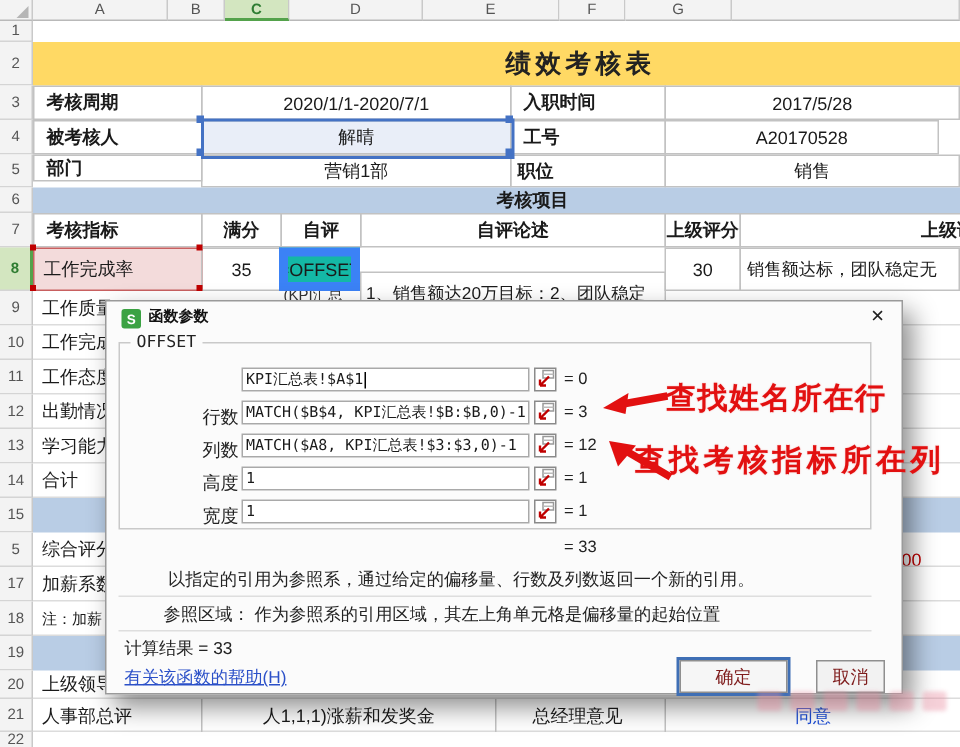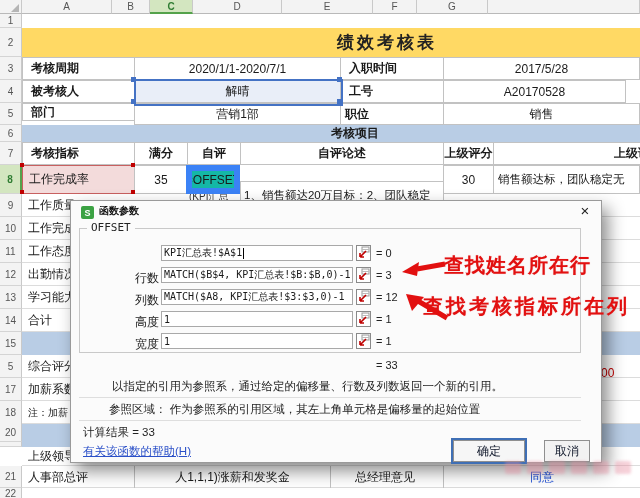--- a/index.html
+++ b/index.html
@@ -22,21 +22,21 @@
   #dialog{position:absolute;left:70px;top:200px;width:532px;height:263px;background:#fbfbfb;
     border:1px solid #9a9a9a;box-shadow:6px 8px 16px rgba(0,0,0,.45);z-index:50;box-sizing:border-box;}
   #dialog .fld-label{position:absolute;width:88px;text-align:right;font-size:12px;color:#222;}
   #dialog .fld-input{position:absolute;left:90px;width:192px;height:16px;background:#fff;border:1px solid #a9a9a9;
     box-sizing:border-box;font-family:"DejaVu Sans Mono",monospace;font-size:10px;display:flex;align-items:center;
     padding:0 2px;overflow:hidden;white-space:nowrap;}
   #dialog .picker{position:absolute;left:285px;width:15px;height:16px;background:#fff;border:1px solid #8a8a8a;box-sizing:border-box;}
   #dialog .result{position:absolute;left:305px;font-size:11px;color:#222;}
   .hr{position:absolute;left:8px;width:502px;height:1px;background:#dedede;}
   .btn{position:absolute;height:22px;background:#f2f2f2;border:1px solid #8f8f8f;box-sizing:border-box;
-    display:flex;align-items:center;justify-content:center;font-size:12px;color:#0f172a;}
+    display:flex;align-items:center;justify-content:center;font-size:12px;color:#7f1d1d;}
   .btn.focus{box-shadow:0 0 0 2px #3f6fb5;background:#f6f6f6;}
   .note{position:absolute;z-index:60;color:#e21010;font-weight:bold;font-size:20px;white-space:nowrap;
     text-shadow:0 0 1px rgba(226,16,16,.35);}
   .handle{position:absolute;width:5px;height:5px;z-index:6;}
   .watermark{position:absolute;z-index:70;display:flex;gap:6px;filter:blur(1.5px);opacity:.4;}
   .watermark span{width:16px;height:13px;background:#e98ca0;border-radius:2px;display:block;}
 </style>
 </head>
 <body>
 
@@ -66,21 +66,21 @@
   <div class="rowhdr" style="top:217px;height:23px;">10</div>
   <div class="rowhdr" style="top:240px;height:23px;">11</div>
   <div class="rowhdr" style="top:263px;height:23px;">12</div>
   <div class="rowhdr" style="top:286px;height:23px;">13</div>
   <div class="rowhdr" style="top:309px;height:23px;">14</div>
   <div class="rowhdr" style="top:332px;height:23px;">15</div>
   <div class="rowhdr" style="top:355px;height:23px;">5</div>
   <div class="rowhdr" style="top:378px;height:23px;">17</div>
   <div class="rowhdr" style="top:401px;height:23px;">18</div>
   <div class="rowhdr" style="top:424px;height:23px;">19</div>
-  <div class="rowhdr" style="top:423px;height:19px;">20</div>
+  <div class="rowhdr" style="top:447px;height:19px;">20</div>
   <div class="rowhdr" style="top:466px;height:22px;">21</div>
   <div class="rowhdr" style="top:488px;height:10px;border-bottom:none;">22</div>
 
   <div class="cell" style="left:22px;top:28px;width:618px;height:29px;background:#ffd964;"></div>
   <div class="cell center bold" style="left:134px;top:28px;width:506px;height:29px;font-size:17px;letter-spacing:3px;color:#222;">绩效考核表</div>
 
   <div class="cell bordered bold" style="left:22px;top:57px;width:113px;height:23px;padding-left:8px;">考核周期</div>
   <div class="cell bordered center" style="left:134px;top:57px;width:207px;height:23px;">2020/1/1-2020/7/1</div>
   <div class="cell bordered bold" style="left:340px;top:57px;width:104px;height:23px;padding-left:8px;">入职时间</div>
   <div class="cell bordered center" style="left:443px;top:57px;width:197px;height:23px;">2017/5/28</div>

